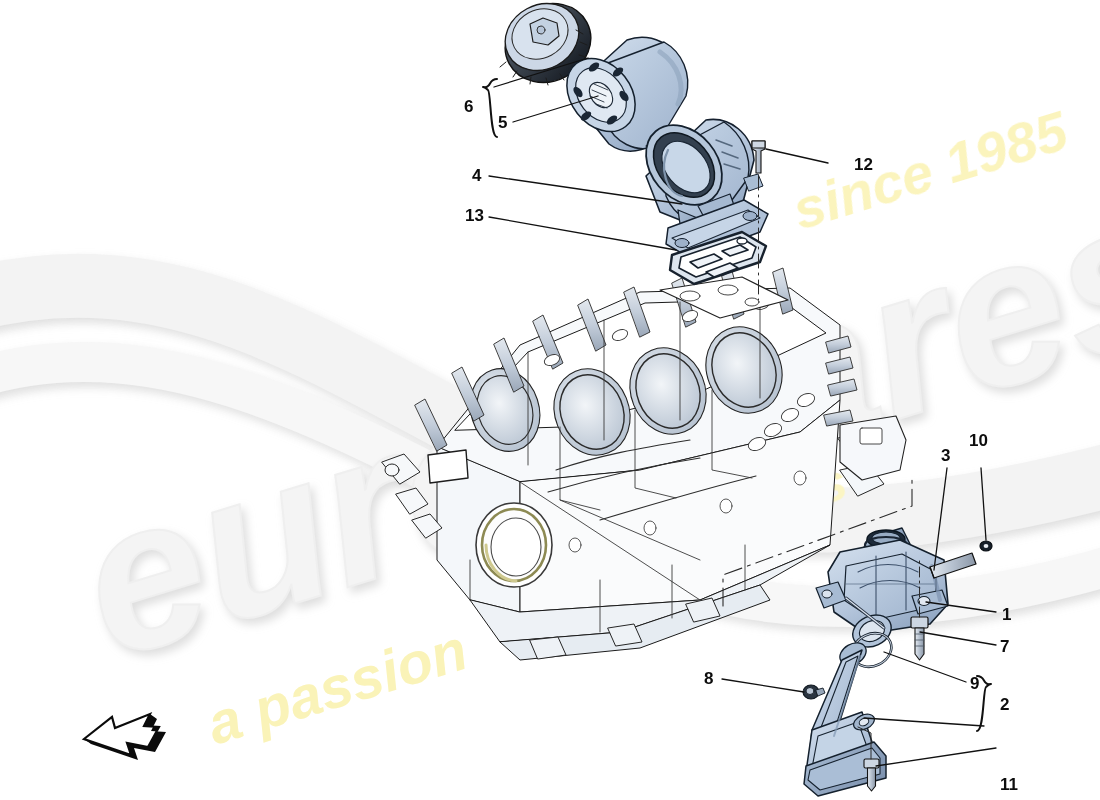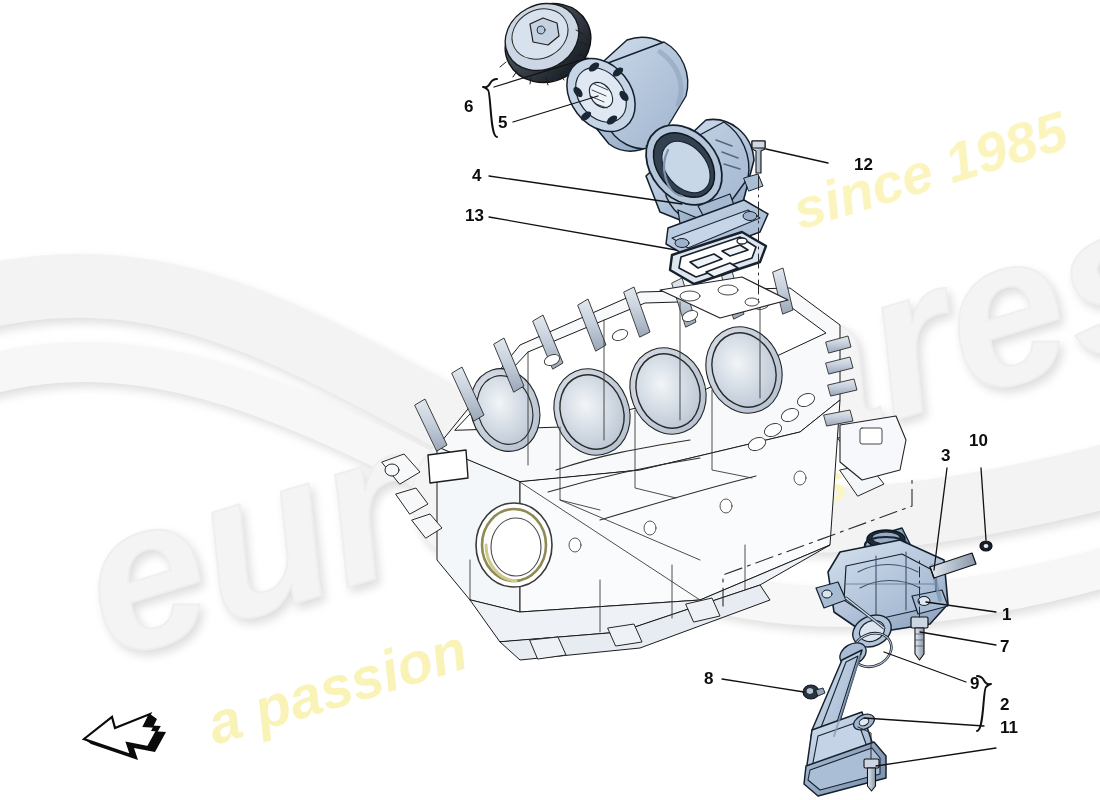--- a/index.html
+++ b/index.html
@@ -488,18 +488,18 @@
     <span class="callout-num" style="left:1002px; top:606px;">1</span>
     <span class="callout-num" style="left:1000px; top:696px;">2</span>
     <span class="callout-num" style="left:941px;  top:447px;">3</span>
     <span class="callout-num" style="left:472px;  top:167px;">4</span>
     <span class="callout-num" style="left:498px;  top:114px;">5</span>
     <span class="callout-num" style="left:464px;  top:98px;">6</span>
     <span class="callout-num" style="left:1000px; top:638px;">7</span>
     <span class="callout-num" style="left:704px;  top:670px;">8</span>
     <span class="callout-num" style="left:970px;  top:675px;">9</span>
     <span class="callout-num" style="left:969px;  top:432px;">10</span>
-    <span class="callout-num" style="left:1000px; top:719px;">11</span>
+    <span class="callout-num" style="left:1000px; top:776px;">11</span>
     <span class="callout-num" style="left:830px;  top:156px;margin-left:24px;">12</span>
     <span class="callout-num" style="left:465px;  top:207px;">13</span>
   </div>
 
 </div>
 
 </body></html>

